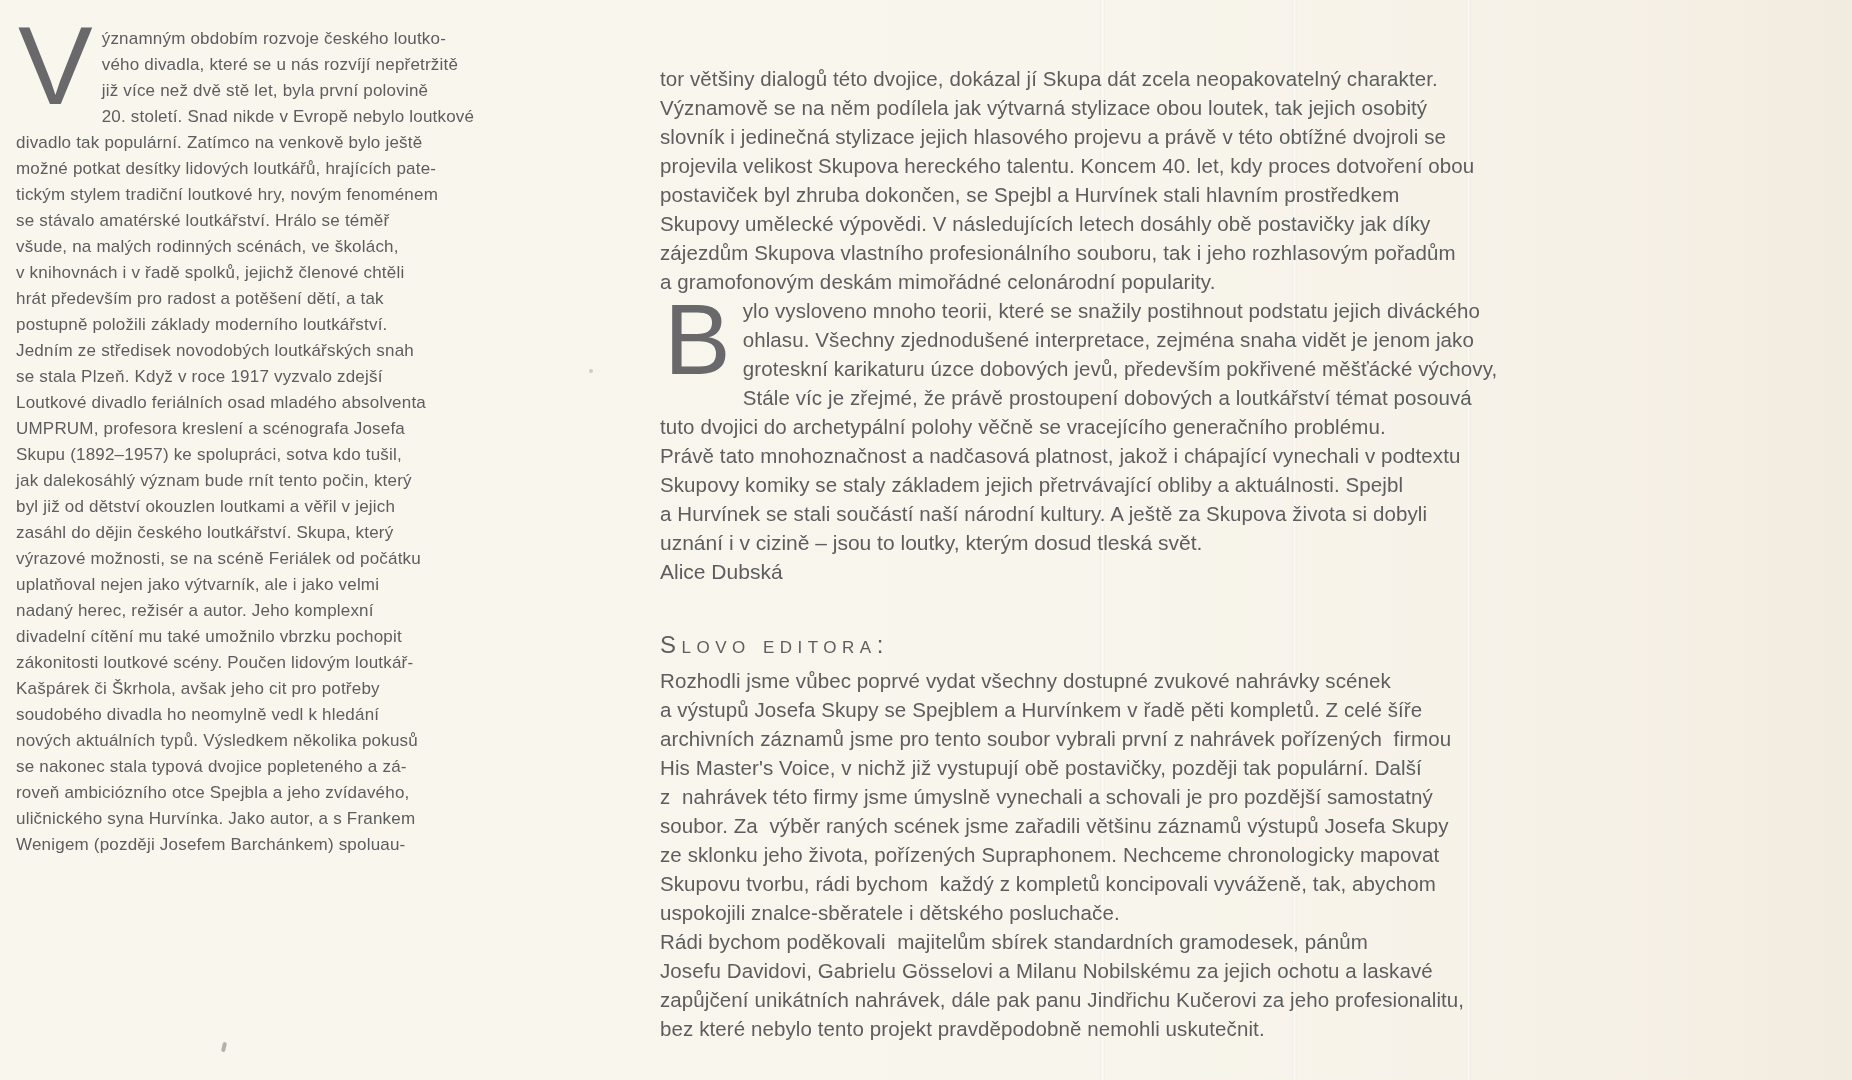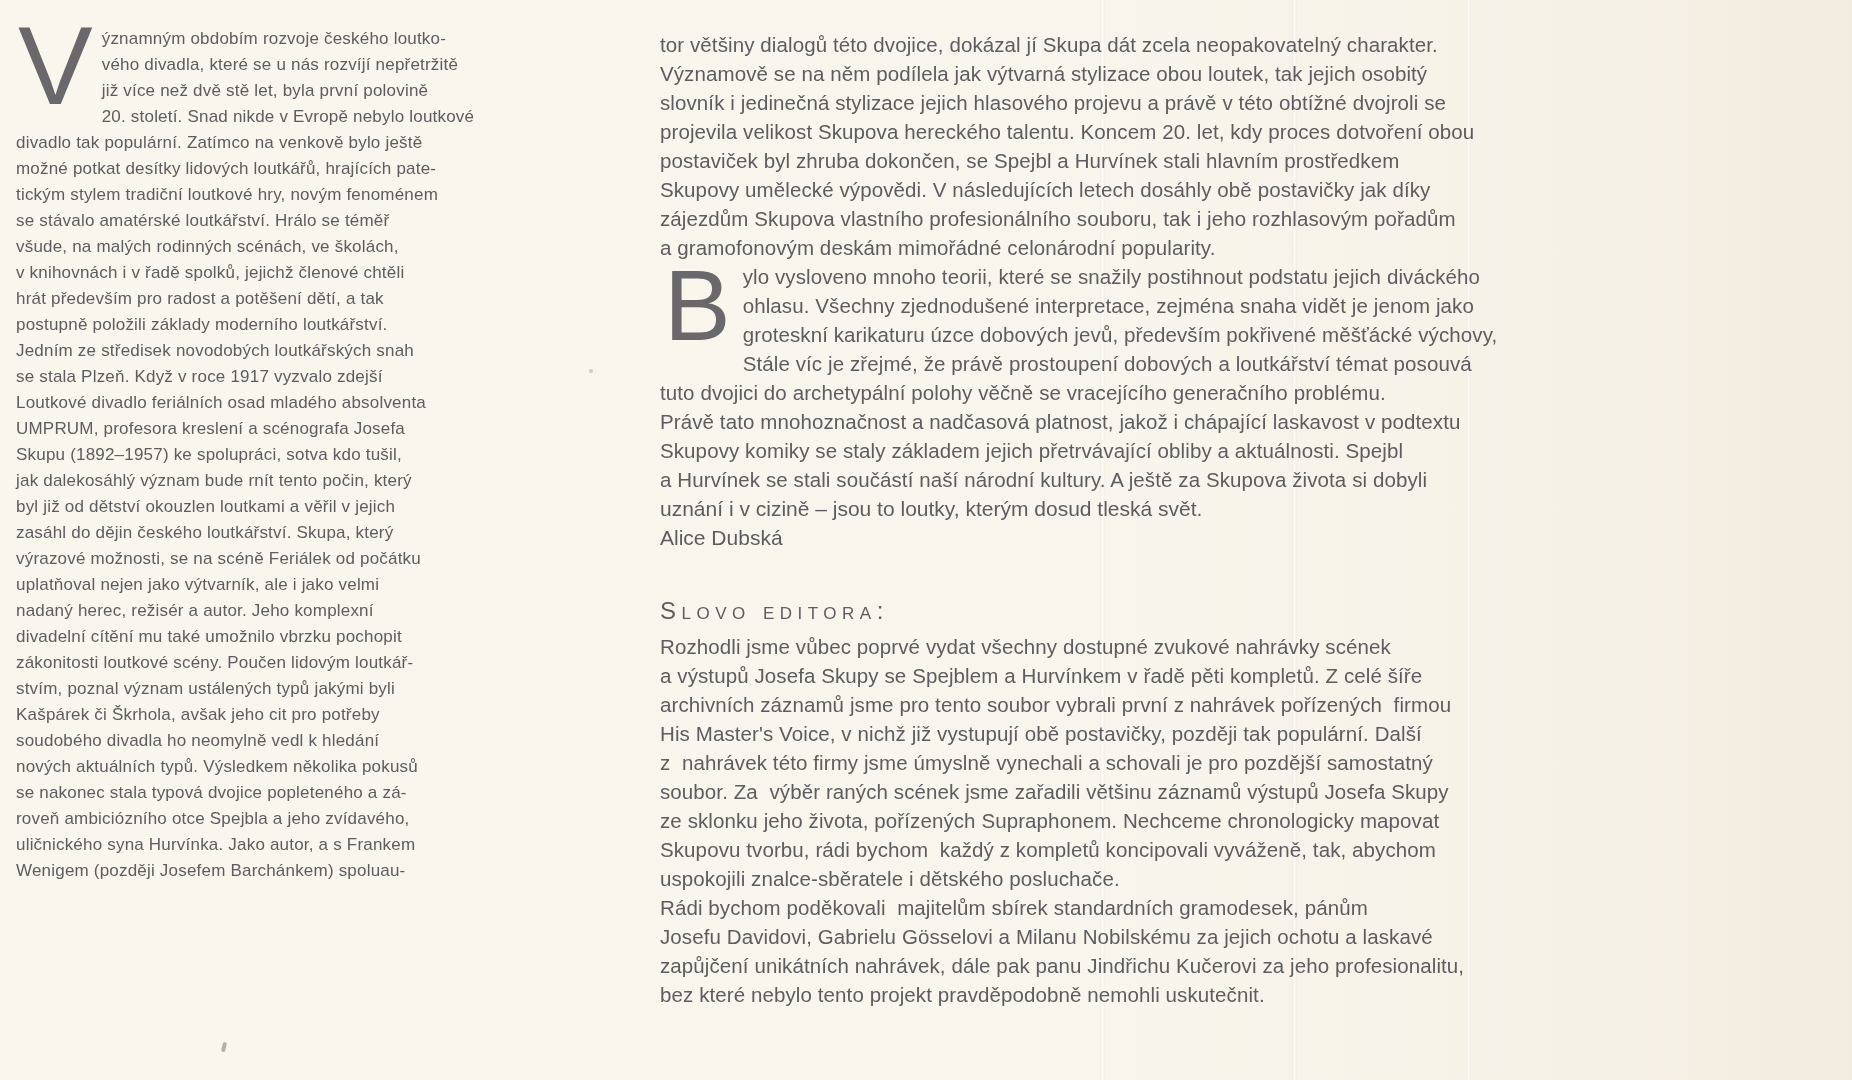--- a/index.html
+++ b/index.html
@@ -6,21 +6,21 @@
   .page {
     position:relative;
     width:1852px; height:1080px;
     overflow:hidden;
     background:linear-gradient(90deg,#f9f6ed 0%,#f8f5ec 60%,#f6f1e7 86%,#f2ebdf 100%);
     font-family:"Liberation Sans","DejaVu Sans",sans-serif;
     color:#5d5d5f;
   }
   .content { position:absolute; top:26px; left:16px; display:flex; }
   .col-left  { width:632px; }
-  .col-right { width:905px; margin-left:12px; padding-top:4px; }
+  .col-right { width:905px; margin-left:12px; padding-top:4px;margin-top:34px; }
 
   .line { white-space:pre; }
   .col-left  .line { font-size:17px;   line-height:26px;  letter-spacing:0.2px; }
   .col-right .line { font-size:20.5px; line-height:29px;  letter-spacing:0.1px; }
 
   .dropcap {
     float:left; color:#69696b; font-weight:400;
   }
   .dropcap-v { font-size:112px; height:78px; line-height:76px; margin:2px 9px 0 2px; }
   .dropcap-b { font-size:100px; height:85px; line-height:80px; margin:3px 12px 0 4px; }
@@ -90,52 +90,51 @@
           <div class="line">UMPRUM, profesora kreslení a scénografa Josefa</div>
           <div class="line">Skupu (1892–1957) ke spolupráci, sotva kdo tušil,</div>
           <div class="line">jak dalekosáhlý význam bude rnít tento počin, který</div>
           <div class="line">byl již od dětství okouzlen loutkami a věřil v jejich</div>
           <div class="line">zasáhl do dějin českého loutkářství. Skupa, který</div>
           <div class="line">výrazové možnosti, se na scéně Feriálek od počátku</div>
           <div class="line">uplatňoval nejen jako výtvarník, ale i jako velmi</div>
           <div class="line">nadaný herec, režisér a autor. Jeho komplexní</div>
           <div class="line">divadelní cítění mu také umožnilo vbrzku pochopit</div>
           <div class="line">zákonitosti loutkové scény. Poučen lidovým loutkář-</div>
-          <div class="line">stvím, poznal význam ustálených typů jakými byli</div>
           <div class="line">Kašpárek či Škrhola, avšak jeho cit pro potřeby</div>
           <div class="line">soudobého divadla ho neomylně vedl k hledání</div>
           <div class="line">nových aktuálních typů. Výsledkem několika pokusů</div>
           <div class="line">se nakonec stala typová dvojice popleteného a zá-</div>
           <div class="line">roveň ambiciózního otce Spejbla a jeho zvídavého,</div>
           <div class="line">uličnického syna Hurvínka. Jako autor, a s Frankem</div>
           <div class="line">Wenigem (později Josefem Barchánkem) spoluau-</div>
         </div>
     </div>
 
     <div class="col-right">
       <div class="lines">
           <div class="line">tor většiny dialogů této dvojice, dokázal jí Skupa dát zcela neopakovatelný charakter.</div>
           <div class="line">Významově se na něm podílela jak výtvarná stylizace obou loutek, tak jejich osobitý</div>
           <div class="line">slovník i jedinečná stylizace jejich hlasového projevu a právě v této obtížné dvojroli se</div>
-          <div class="line">projevila velikost Skupova hereckého talentu. Koncem 20. let, kdy proces dotvoření obou</div>
+          <div class="line">projevila velikost Skupova hereckého talentu. Koncem 40. let, kdy proces dotvoření obou</div>
           <div class="line">postaviček byl zhruba dokončen, se Spejbl a Hurvínek stali hlavním prostředkem</div>
           <div class="line">Skupovy umělecké výpovědi. V následujících letech dosáhly obě postavičky jak díky</div>
           <div class="line">zájezdům Skupova vlastního profesionálního souboru, tak i jeho rozhlasovým pořadům</div>
           <div class="line">a gramofonovým deskám mimořádné celonárodní popularity.</div>
         </div>
 
       <div class="para-b">
         <span class="dropcap dropcap-b">B</span>
         <div class="lines">
             <div class="line">ylo vysloveno mnoho teorii, které se snažily postihnout podstatu jejich diváckého</div>
             <div class="line">ohlasu. Všechny zjednodušené interpretace, zejména snaha vidět je jenom jako</div>
             <div class="line">groteskní karikaturu úzce dobových jevů, především pokřivené měšťácké výchovy,</div>
             <div class="line">Stále víc je zřejmé, že právě prostoupení dobových a loutkářství témat posouvá</div>
             <div class="line">tuto dvojici do archetypální polohy věčně se vracejícího generačního problému.</div>
-            <div class="line">Právě tato mnohoznačnost a nadčasová platnost, jakož i chápající laskavost v podtextu</div>
+            <div class="line">Právě tato mnohoznačnost a nadčasová platnost, jakož i chápající vynechali v podtextu</div>
             <div class="line">Skupovy komiky se staly základem jejich přetrvávající obliby a aktuálnosti. Spejbl</div>
             <div class="line">a Hurvínek se stali součástí naší národní kultury. A ještě za Skupova života si dobyli</div>
           </div>
         <div class="closing-row">
           <span>uznání i v cizině – jsou to loutky, kterým dosud tleská svět.</span>
           <span class="author">Alice Dubská</span>
         </div>
       </div>
 
       <div class="editor">

